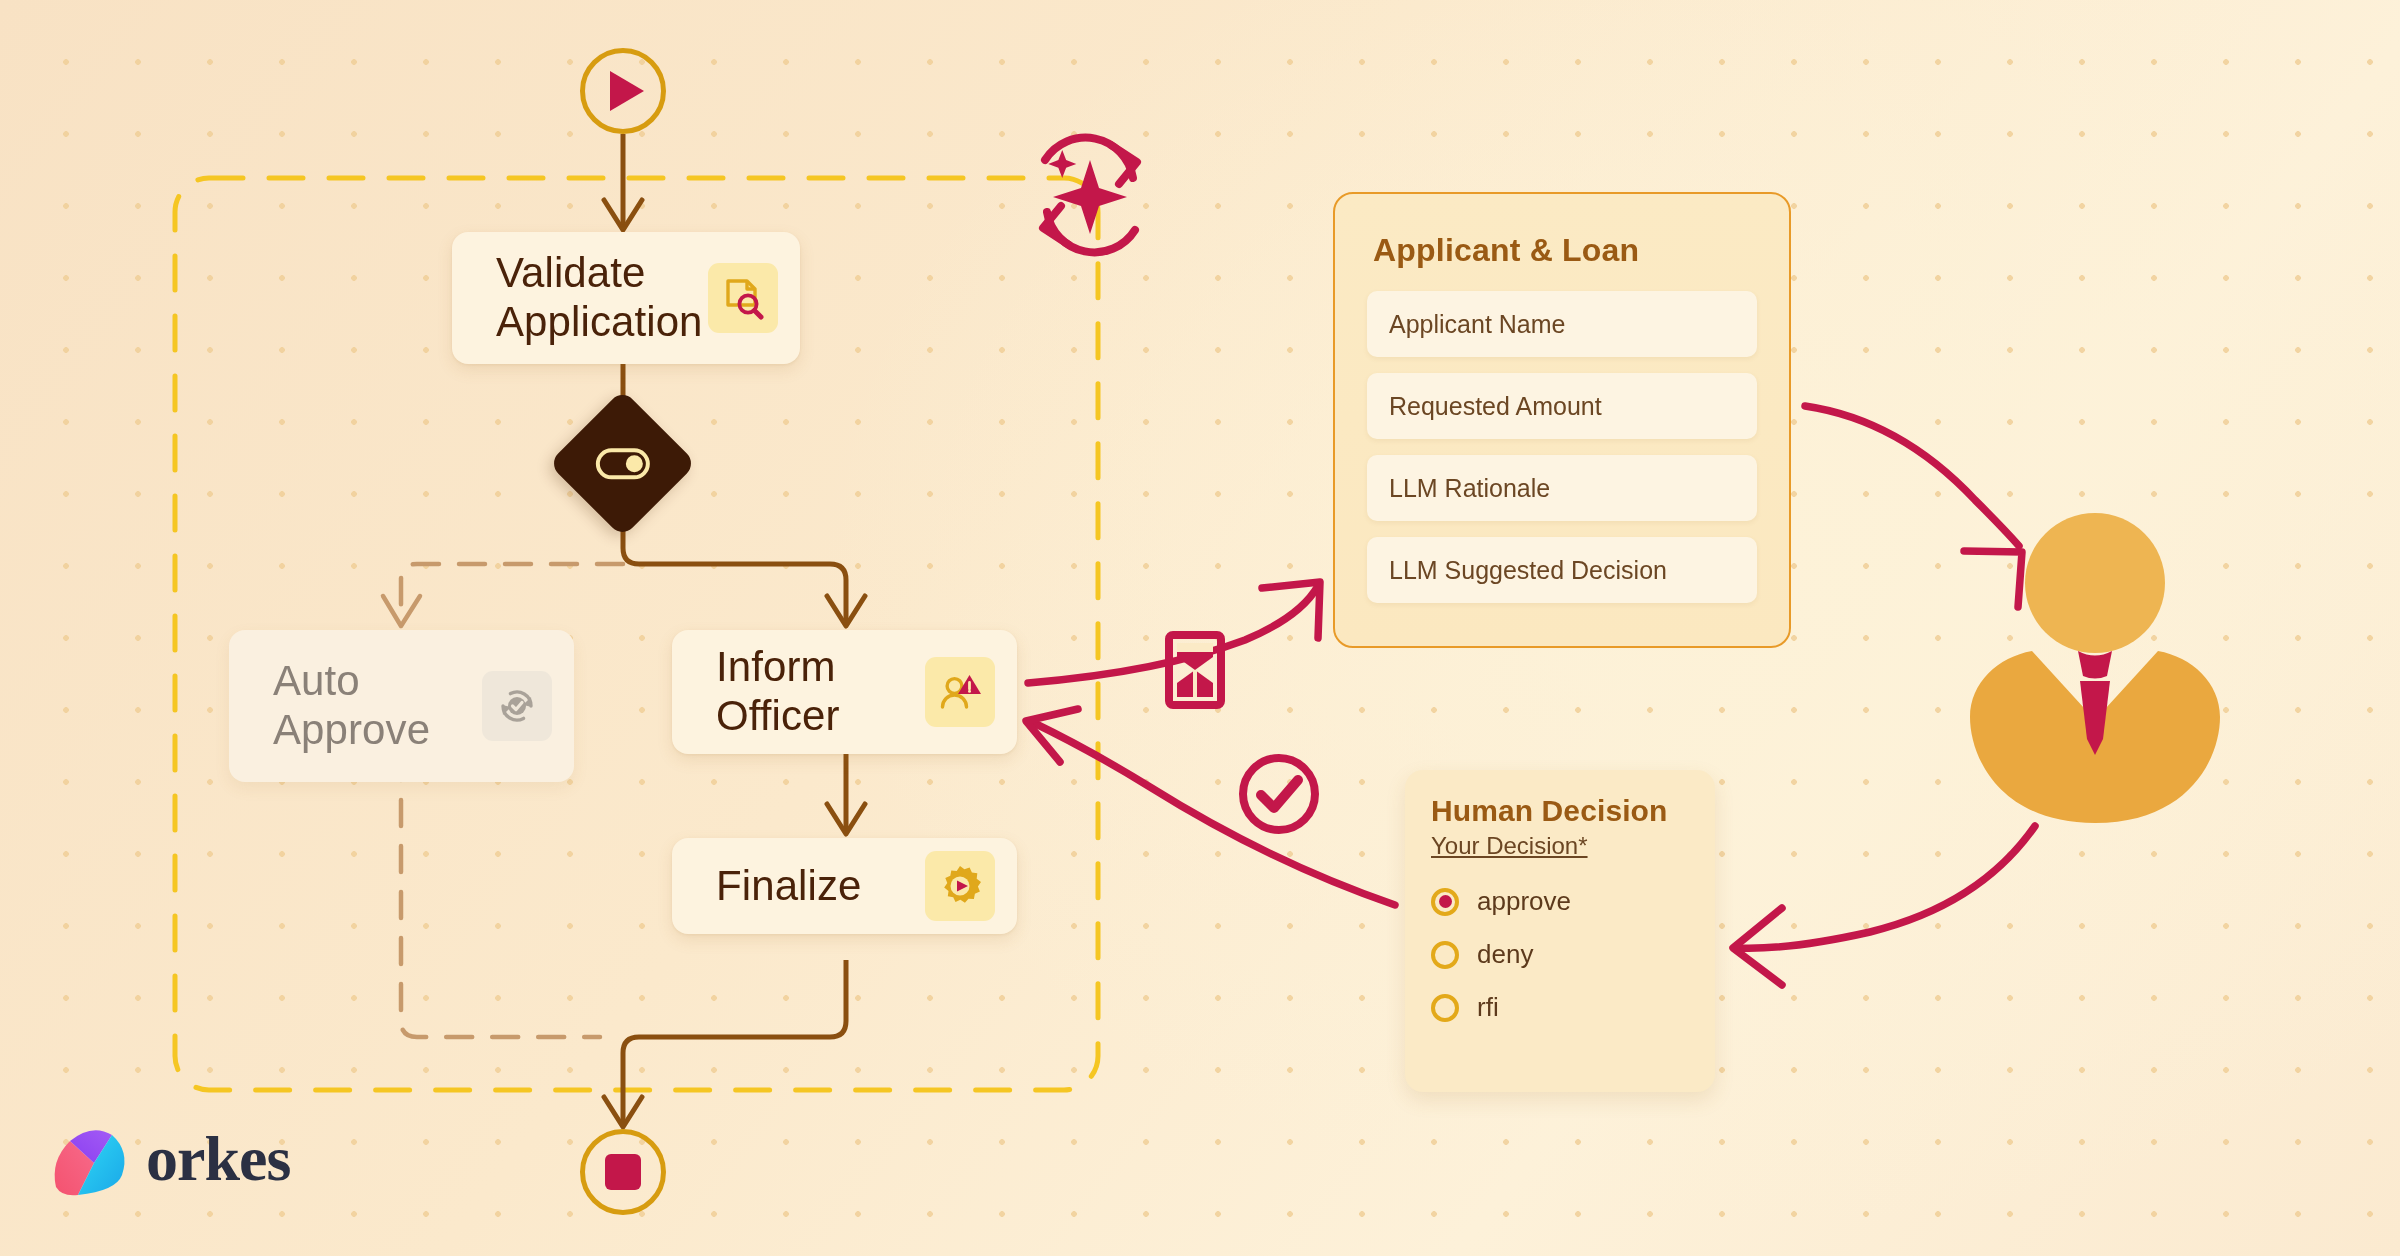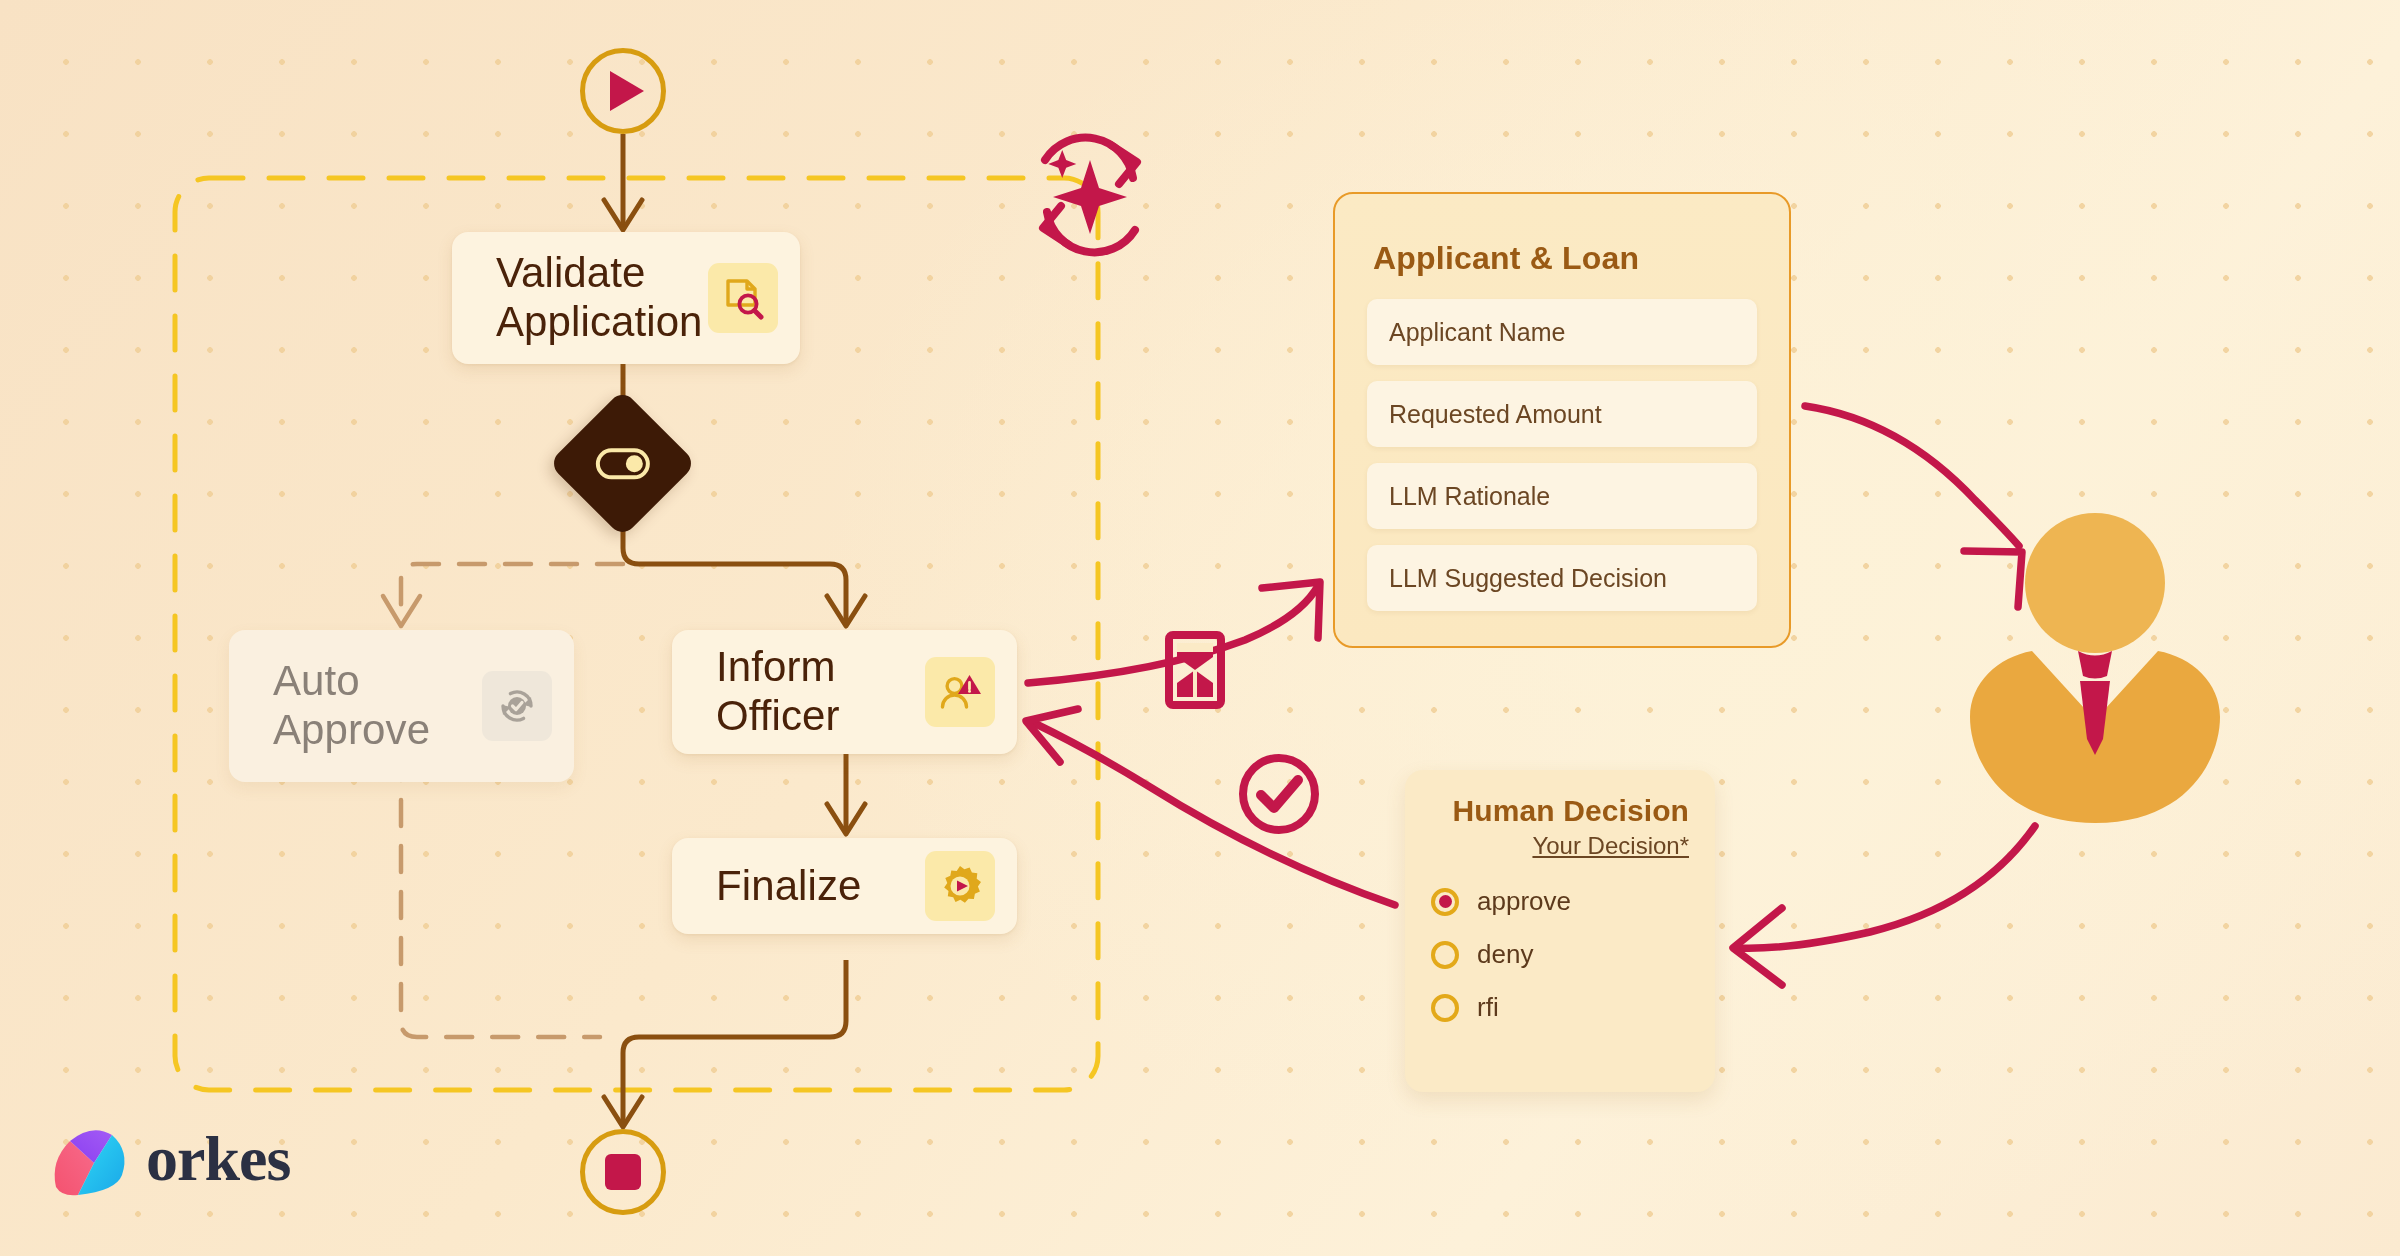--- a/index.html
+++ b/index.html
@@ -77,33 +77,32 @@
   #d-switch .sw i{display:block;width:17px;height:17px;border-radius:50%;background:#fbe9a9;margin-right:3px;}
 
   
   .panel{position:absolute;box-sizing:border-box;z-index:6;}
   #p-applicant{
     left:1333px;top:192px;width:458px;height:456px;
     border:2.5px solid #e89a28;border-radius:20px;
     background:linear-gradient(180deg,#fbeac4 0%, #fbe8c0 100%);
     padding:26px 32px;
   }
-  #p-applicant .ptitle{font-size:32px;font-weight:700;color:#9a5a14;letter-spacing:.2px;margin:20px 0 22px 6px;}
+  #p-applicant .ptitle{font-size:32px;font-weight:700;color:#9a5a14;letter-spacing:.2px;margin:12px 0 22px 6px;}
   .field{
     height:66px;border-radius:10px;background:#fdf4e2;
     display:flex;align-items:center;padding-left:22px;margin-bottom:16px;
     font-size:25px;color:#6b4623;
     box-shadow:0 2px 5px rgba(160,110,40,.09);
   }
   #p-human{
     left:1405px;top:770px;width:310px;height:322px;
     border-radius:18px;background:#fbeac6;
     box-shadow:0 8px 20px rgba(160,110,40,.14);
     padding:24px 26px;
-    text-align:right;
   }
   #p-human .ptitle{font-size:30px;font-weight:700;color:#9a5a14;margin:0 0 4px 0;letter-spacing:.1px;}
   #p-human .sub{font-size:24px;color:#6b4623;margin-bottom:26px;text-decoration:underline;}
   .radio-row{display:flex;align-items:center;margin-bottom:22px;}
   .radio{
     width:28px;height:28px;border-radius:50%;border:4px solid #e3a91a;box-sizing:border-box;
     display:flex;align-items:center;justify-content:center;flex:0 0 auto;margin-right:18px;background:transparent;
   }
   .radio.on i{display:block;width:13px;height:13px;border-radius:50%;background:#c3174a;}
   .radio-row .rlabel{font-size:26px;color:#5d3a1c;}

